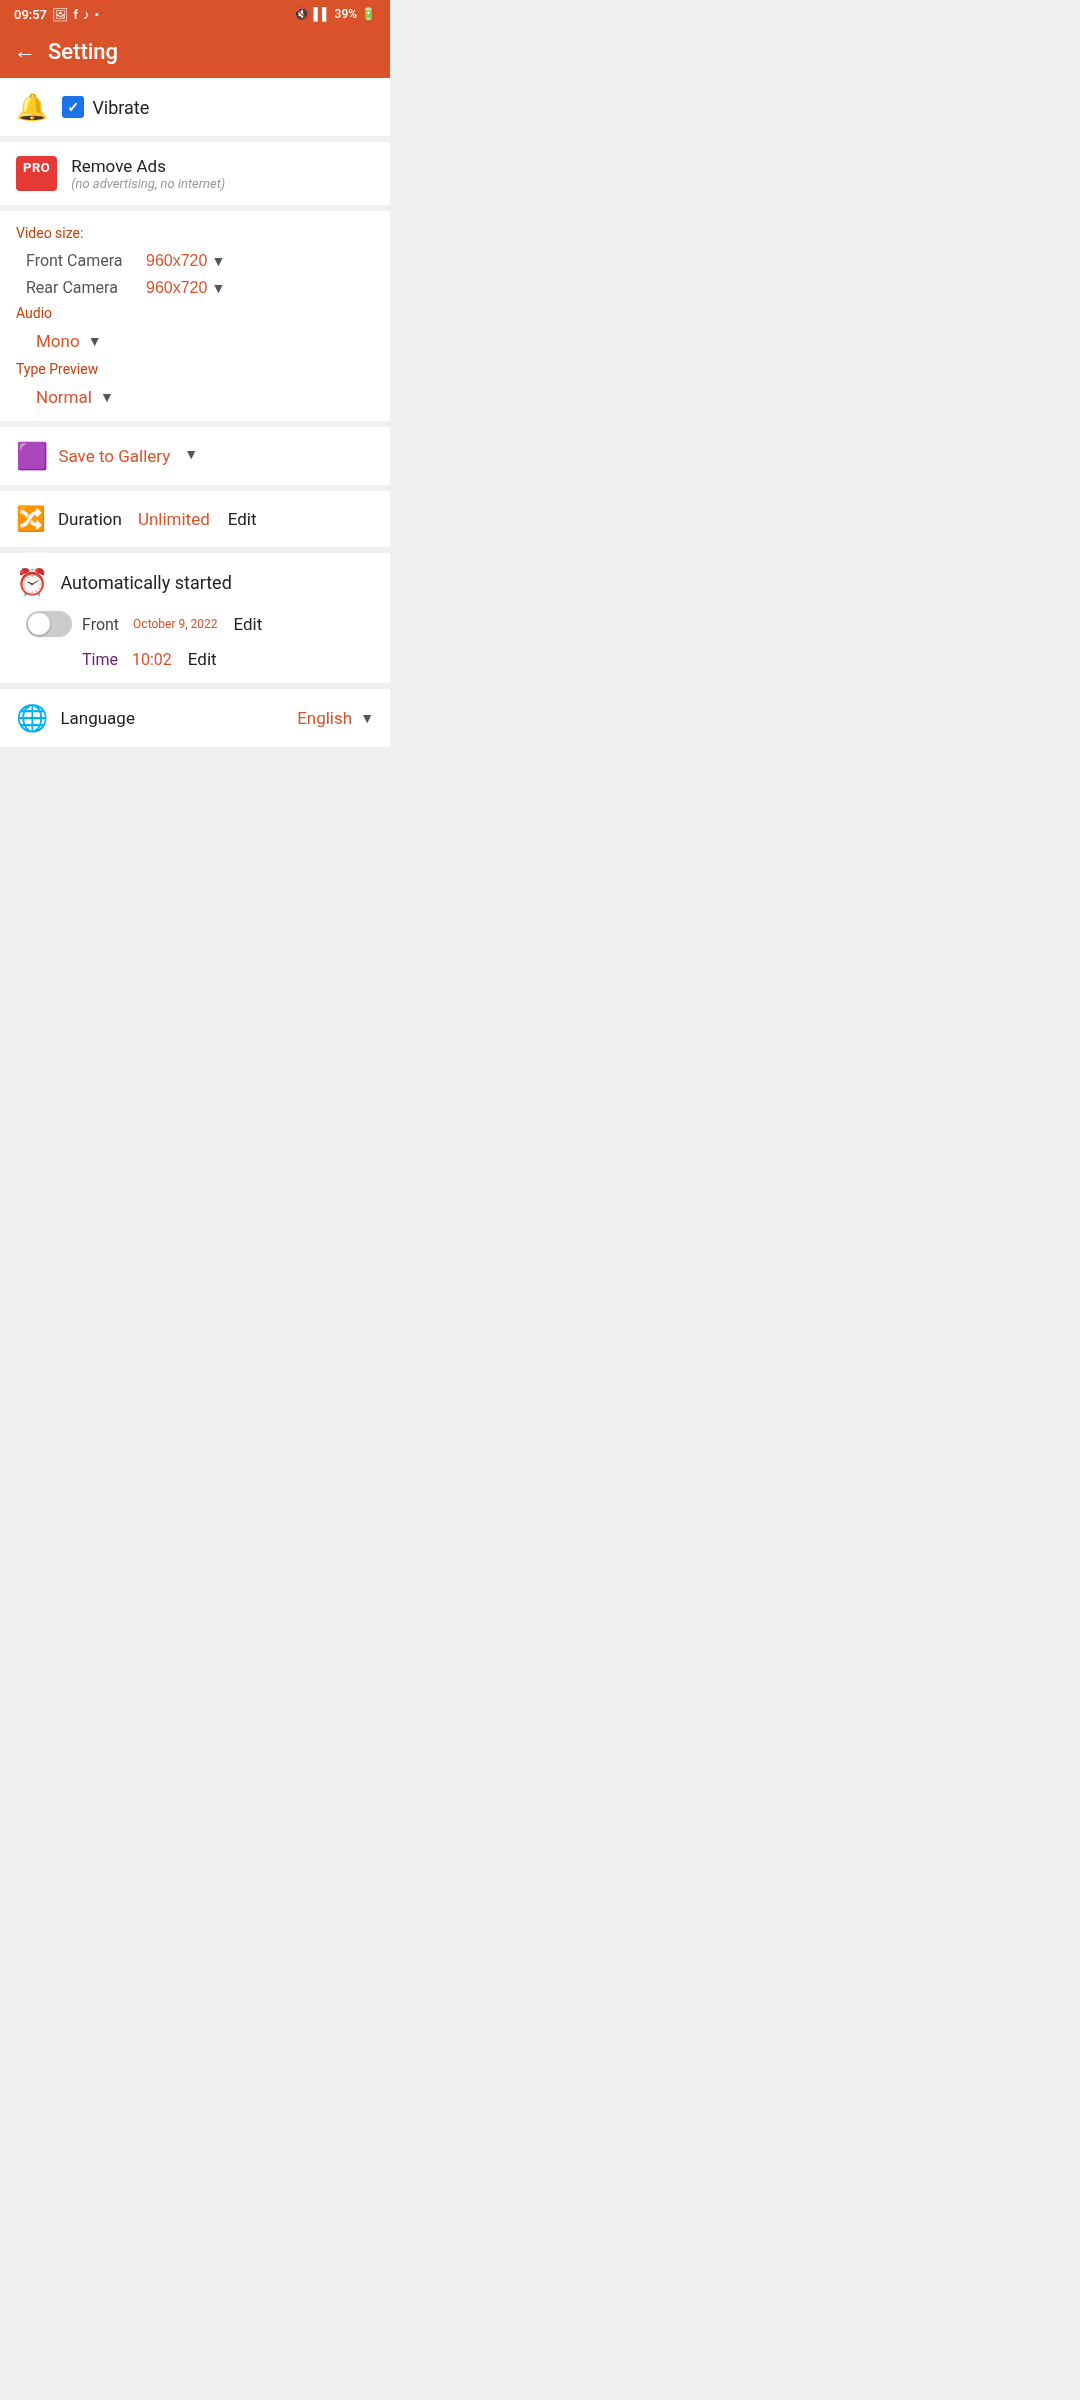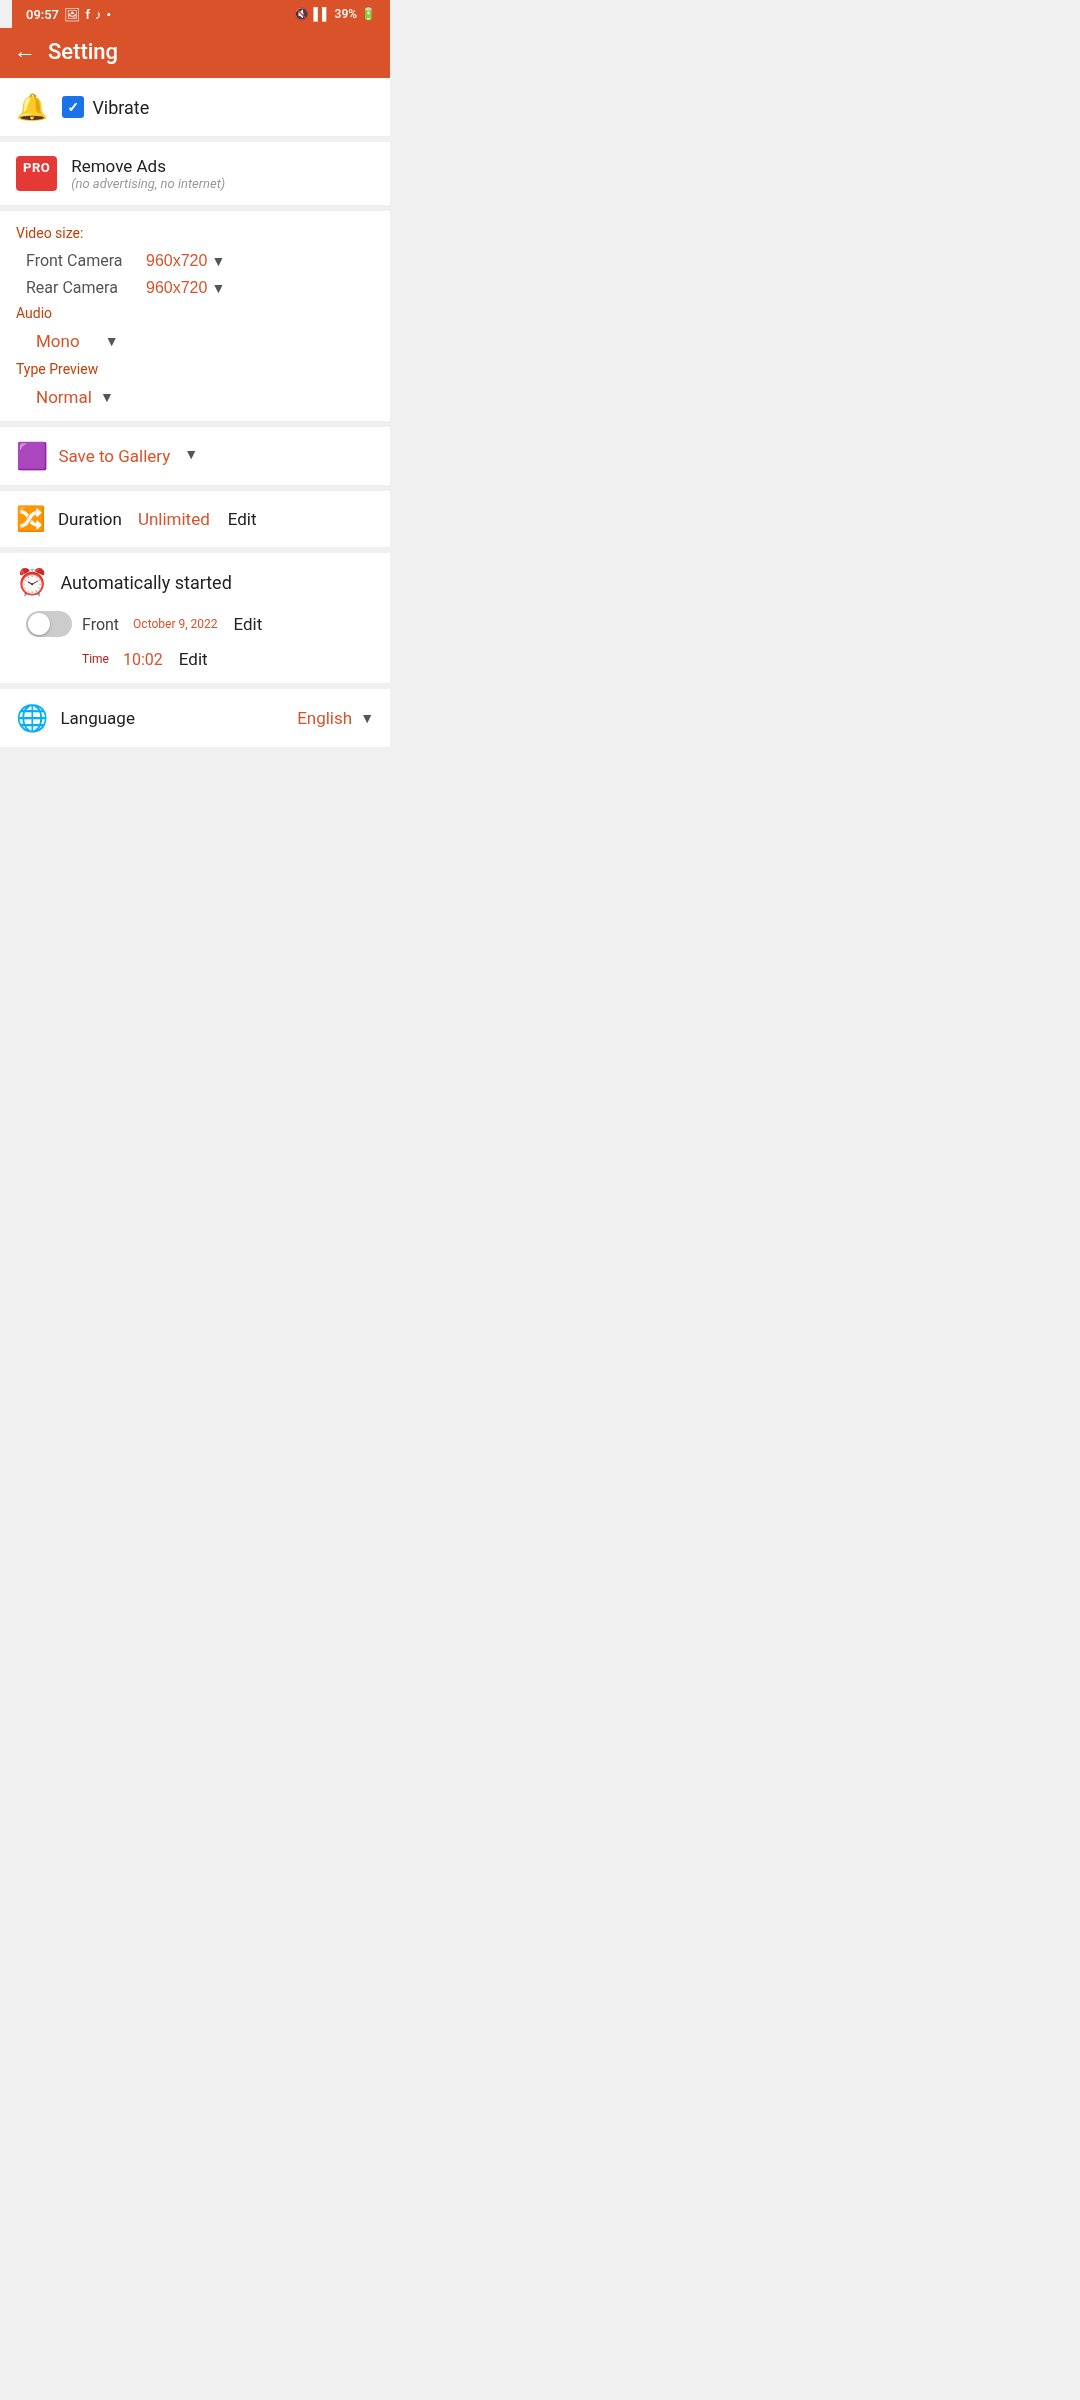--- a/index.html
+++ b/index.html
@@ -17,21 +17,20 @@
     .status-bar {
       background: #d9522a;
       color: white;
       display: flex;
       justify-content: space-between;
       align-items: center;
       padding: 6px 14px;
       font-size: 13px;
       font-weight: 500;
       height: 28px;
-      margin-left: 12px;
     }
     .status-left { display: flex; align-items: center; gap: 5px; }
     .status-right { display: flex; align-items: center; gap: 4px; font-size: 12px; }
 
     
     .top-bar {
       background: #d9522a;
       display: flex;
       align-items: center;
       padding: 10px 14px 14px 14px;
@@ -148,21 +147,20 @@
     }
 
     
     .audio-section { margin-top: 8px; }
     .audio-dropdown {
       display: flex;
       align-items: center;
       margin-left: 20px;
       margin-top: 4px;
       cursor: pointer;
-      gap: 17px;
     }
     .audio-value {
       color: #d9522a;
       font-size: 17px;
     }
 
     
     .preview-section { margin-top: 10px; }
     .preview-dropdown {
       display: flex;
@@ -263,21 +261,21 @@
     }
 
     .date-label { font-size: 16px; color: #444; }
     .date-value { color: #d9522a; font-size: 12px; margin-left: 4px; }
     .time-row {
       display: flex;
       align-items: center;
       gap: 10px;
       margin-left: 56px;
     }
-    .time-label { font-size: 12px; color: #b91c1c; }
+    .time-label { font-size: 16px; color: #701a75; }
     .time-value { color: #d9522a; font-size: 16px; margin-left: 4px; }
 
     
     .language-row {
       display: flex;
       align-items: center;
       gap: 12px;
     }
     .language-icon { font-size: 26px; }
     .language-label { font-size: 17px; color: #222; }

